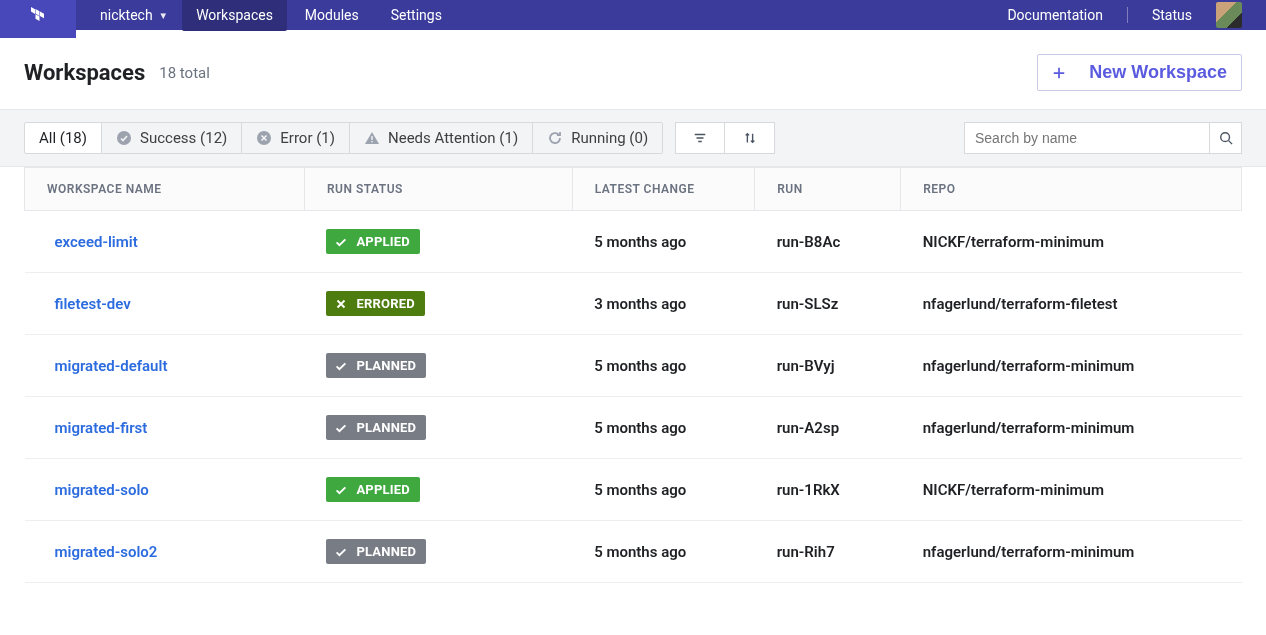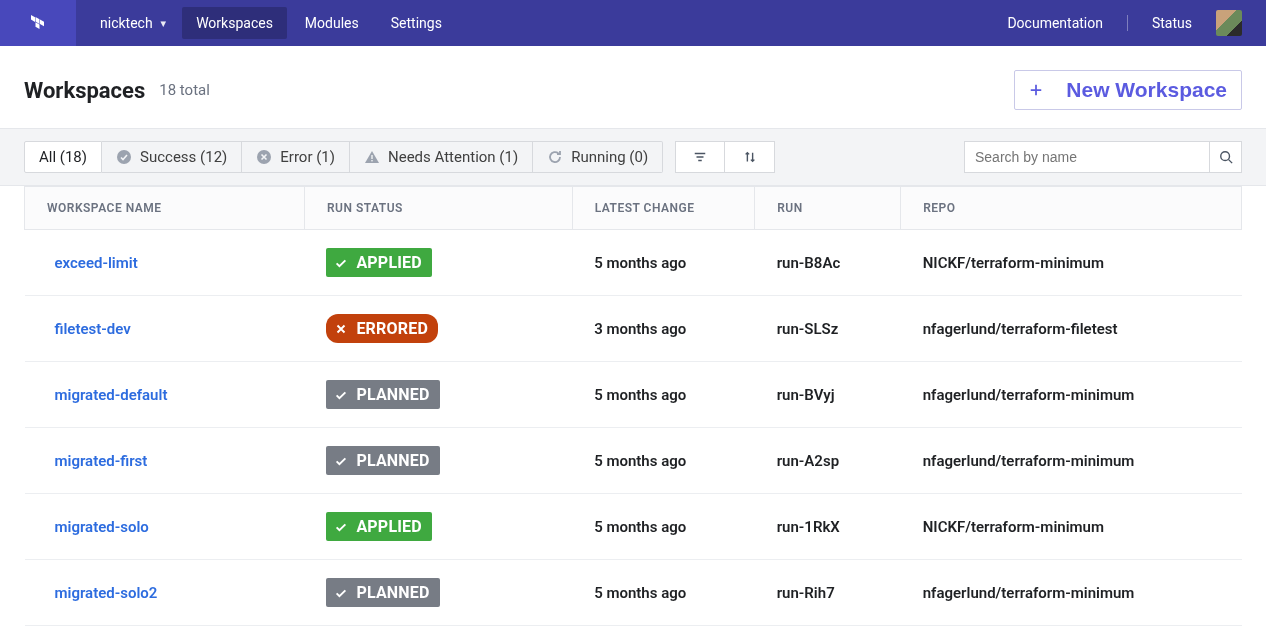--- a/index.html
+++ b/index.html
@@ -1,35 +1,35 @@
 <!DOCTYPE html>
 <html><head>
   <meta charset="utf-8">
   <style>
     * { margin: 0; padding: 0; box-sizing: border-box; }
     body { font-family: -apple-system, BlinkMacSystemFont, "Segoe UI", Roboto, Helvetica, Arial, sans-serif; font-size: 14px; color: #1f2124; background: #fff; }
 
     
-    .nav { background: #3b3b9b; height: 46px; display: flex; align-items: center; padding: 0 24px 0 0; color: #fff; }
+    .nav { background: #3b3b9b; height: 30px; display: flex; align-items: center; padding: 0 24px 0 0; color: #fff; }
     .nav .logo { width: 76px; height: 46px; background: #4848bb; display: flex; align-items: center; justify-content: center; }
     .nav .org { display: flex; align-items: center; gap: 8px; margin-left: 24px; margin-right: 14px; cursor: pointer; }
     .nav .org .chevron { opacity: .9; font-size: 11px; }
     .nav .tab { padding: 8px 14px; margin: 0 2px; border-radius: 2px; cursor: pointer; }
     .nav .tab.active { background: #2e2e7a; }
     .nav .spacer { flex: 1; }
     .nav .link { margin-left: 24px; cursor: pointer; }
     .nav .divider { width: 1px; height: 16px; background: rgba(255,255,255,.35); margin-left: 24px; }
     .nav .avatar { width: 26px; height: 26px; border-radius: 2px; margin-left: 24px; background: linear-gradient(135deg,#c9a27a 0 40%,#6b8a5a 40% 70%,#2b2b2b 70%); cursor: pointer; }
 
     
     .page-header { display: flex; align-items: center; padding: 24px 24px 18px; }
     .page-header h1 { font-size: 22px; font-weight: 700; }
     .page-header .count { margin-left: 14px; color: #6b7280; font-size: 15px; }
     .page-header .spacer { flex: 1; }
-    .new-btn { display: flex; align-items: center; gap: 23px; border: 1px solid #c9c9e8; color: #5b5be0; background: #fff; padding: 7px 14px; border-radius: 2px; font-weight: 600; cursor: pointer; font-size: 21px; }
+    .new-btn { display: flex; align-items: center; gap: 23px; border: 1px solid #c9c9e8; color: #5b5be0; background: #fff; padding: 7px 14px; border-radius: 2px; font-weight: 600; cursor: pointer; font-size: 18px; }
 
     
     .toolbar { background: #f3f4f6; border-top: 1px solid #e5e7eb; border-bottom: 1px solid #e5e7eb; padding: 12px 24px; display: flex; align-items: center; gap: 12px; }
     .filters { display: flex; }
     .filter-pill { display: flex; align-items: center; gap: 8px; padding: 6px 14px; border: 1px solid #d7d9dd; color: #404040; cursor: pointer; background: #f3f4f6; font-size: 15px; }
     .filter-pill.active { background: #fff; color: #1f2124; }
     .filters .filter-pill:first-child { border-radius: 2px 0 0 2px; }
     .filters .filter-pill:last-child { border-radius: 0 2px 2px 0; }
     .filters .filter-pill + .filter-pill { border-left: none; }
     .toolbar .spacer { flex: 1; }
@@ -42,24 +42,24 @@
 
     
     .table { width: calc(100% - 48px); margin: 0 24px; border-collapse: collapse; }
     .table thead th { text-align: left; font-size: 12px; letter-spacing: .5px; color: #6b7280; font-weight: 600; padding: 14px 22px; border: 1px solid #e5e7eb; background: #fbfbfc; }
     .table tbody td { padding: 18px 22px; border-bottom: 1px solid #eceef1; vertical-align: middle; font-size: 15px; }
     .table tbody td:first-child { padding-left: 30px; }
     .ws-link { color: #2d6cdf; font-weight: 600; cursor: pointer; }
     .bold { font-weight: 600; }
 
     
-    .badge { display: inline-flex; align-items: center; gap: 8px; color: #fff; font-weight: 700; font-size: 16px; padding: 5px 10px 5px 8px; border-radius: 2px; letter-spacing: .2px; }
+    .badge { display: inline-flex; align-items: center; gap: 8px; color: #fff; font-weight: 700; font-size: 13px; padding: 5px 10px 5px 8px; border-radius: 2px; letter-spacing: .2px; }
     .badge .bi { display: inline-flex; }
     .badge.applied { background: #3fa940; }
-    .badge.errored { background: #c2410c; border-radius: 12px; }
+    .badge.errored { background: #4d7c0f; }
     .badge.planned { background: #777c85; }
 
     
     .svg14 { width: 14px; height: 14px; }
     .svg16 { width: 16px; height: 16px; }
     .filter-pill .fi { width: 16px; height: 16px; display: inline-flex; }
     .filter-pill .fi svg { width:16px; height:16px; }
   </style>
 </head>
 <body>

